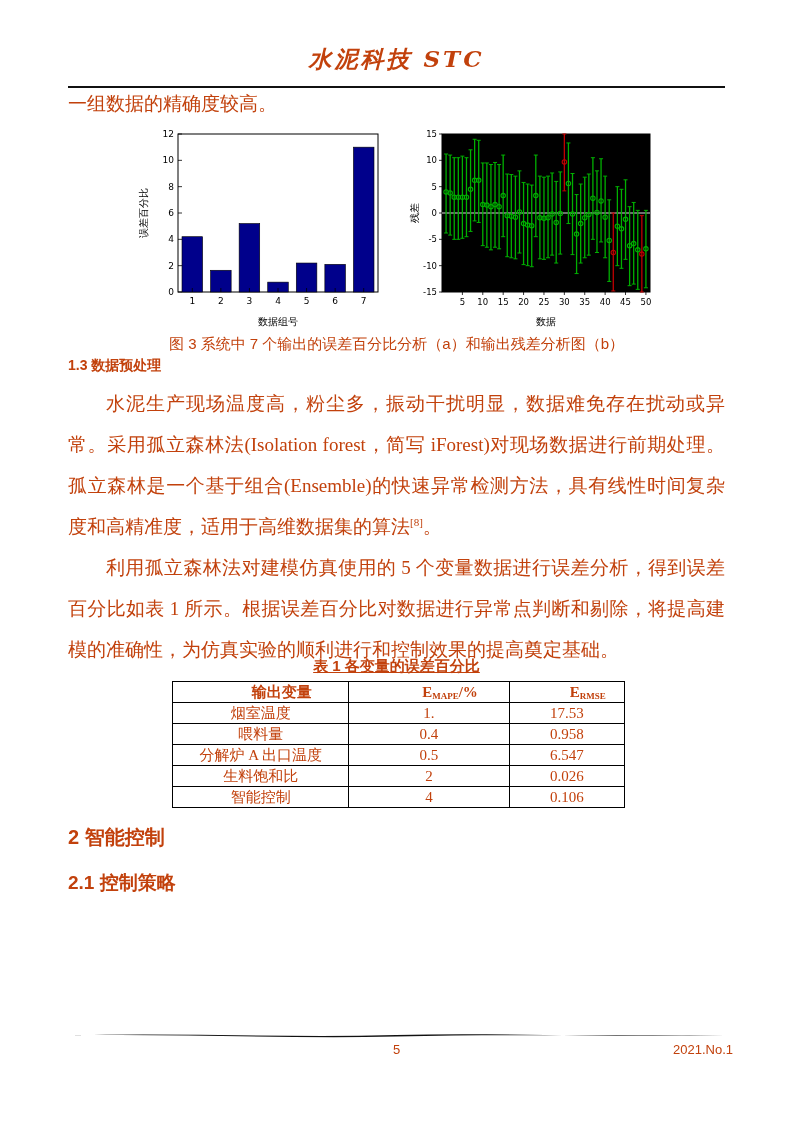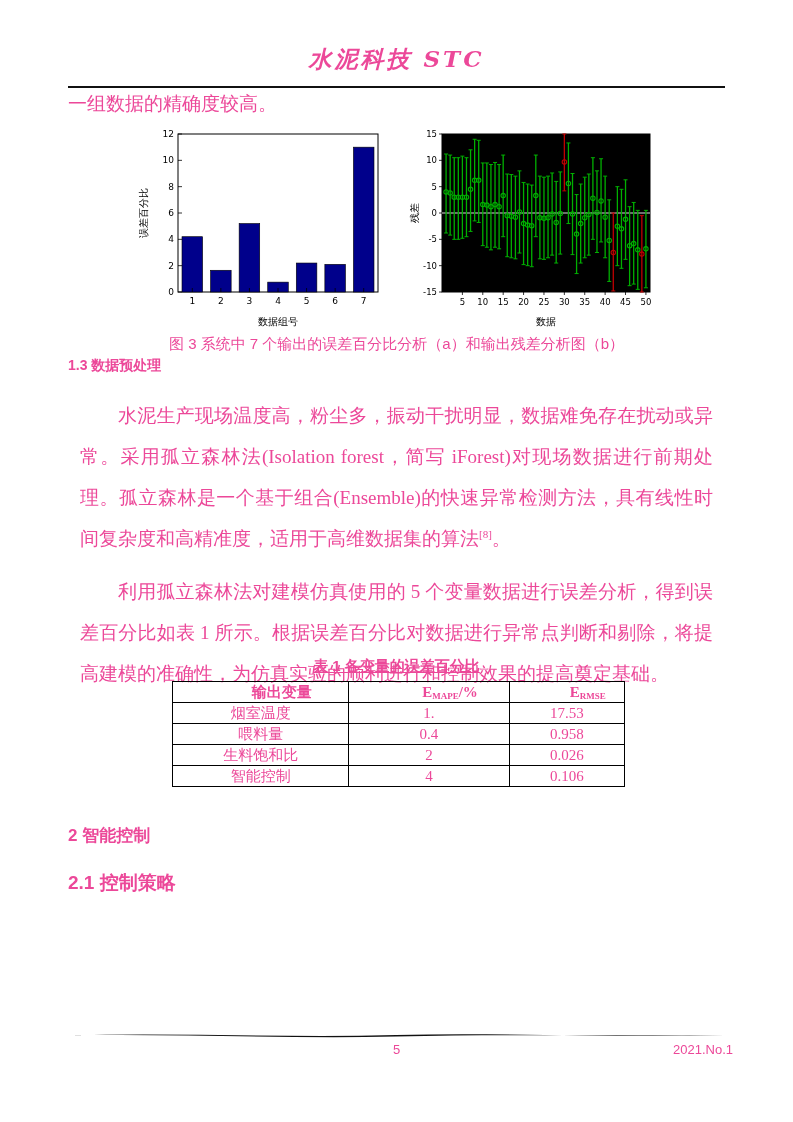--- a/index.html
+++ b/index.html
@@ -2,21 +2,21 @@
 <html><head>
 <meta charset="utf-8">
 <style>
   html,body{margin:0;padding:0;background:#888;}
   .page{
     position:relative;
     width:793px;height:1122px;
     margin:0 auto;
     background:#ffffff;
     font-family:"Liberation Serif","DejaVu Serif",serif;
-    color:#ec4899;
+    color:#c2410c;
     overflow:hidden;
   }
   .header-title{
     position:absolute;top:44px;left:0;width:100%;
     text-align:center;
     font-family:"DejaVu Serif","Liberation Serif",serif;
     font-style:italic;font-weight:bold;
     font-size:23px;letter-spacing:3px;
   }
   .header-rule{
@@ -34,30 +34,30 @@
     text-align:center;
     font-family:"Liberation Sans","DejaVu Sans",sans-serif;
     font-size:15px;font-weight:500;
   }
   .sec-head{
     position:absolute;left:68px;
     font-family:"Liberation Sans","DejaVu Sans",sans-serif;
     font-weight:bold;
   }
   .sec-13{top:357px;font-size:14px;}
-  .sec-2{top:824px;font-size:17px;}
+  .sec-2{top:824px;font-size:20px;}
   .sec-21{top:870px;font-size:19px;}
   .body-block{
     position:absolute;left:68px;width:657px;
     font-size:19px;line-height:41px;
     text-align:justify;
   }
   .body-1{top:383px;}
   .body-3{top:898px;}
-  .body-block p{margin:12px;text-indent:2em;}
+  .body-block p{margin:0;text-indent:2em;}
   sup.ref{font-size:11px;vertical-align:super;line-height:0;}
   .table-caption{
     position:absolute;top:657px;left:0;width:100%;
     text-align:center;
     font-family:"Liberation Sans","DejaVu Sans",sans-serif;
     font-size:15px;font-weight:bold;text-decoration:underline;
   }
   table.data-table{
     position:absolute;top:681px;left:172px;
     width:453px;
@@ -405,20 +405,25 @@
           <td>烟室温度</td>
           <td>1.</td>
           <td>17.53</td>
         </tr>
         <tr>
           <td>喂料量</td>
           <td>0.4</td>
           <td>0.958</td>
         </tr>
         <tr>
+          <td>分解炉 A 出口温度</td>
+          <td>0.5</td>
+          <td>6.547</td>
+        </tr>
+        <tr>
           <td>生料饱和比</td>
           <td>2</td>
           <td>0.026</td>
         </tr>
         <tr>
           <td>智能控制</td>
           <td>4</td>
           <td>0.106</td>
         </tr>
       </tbody>

